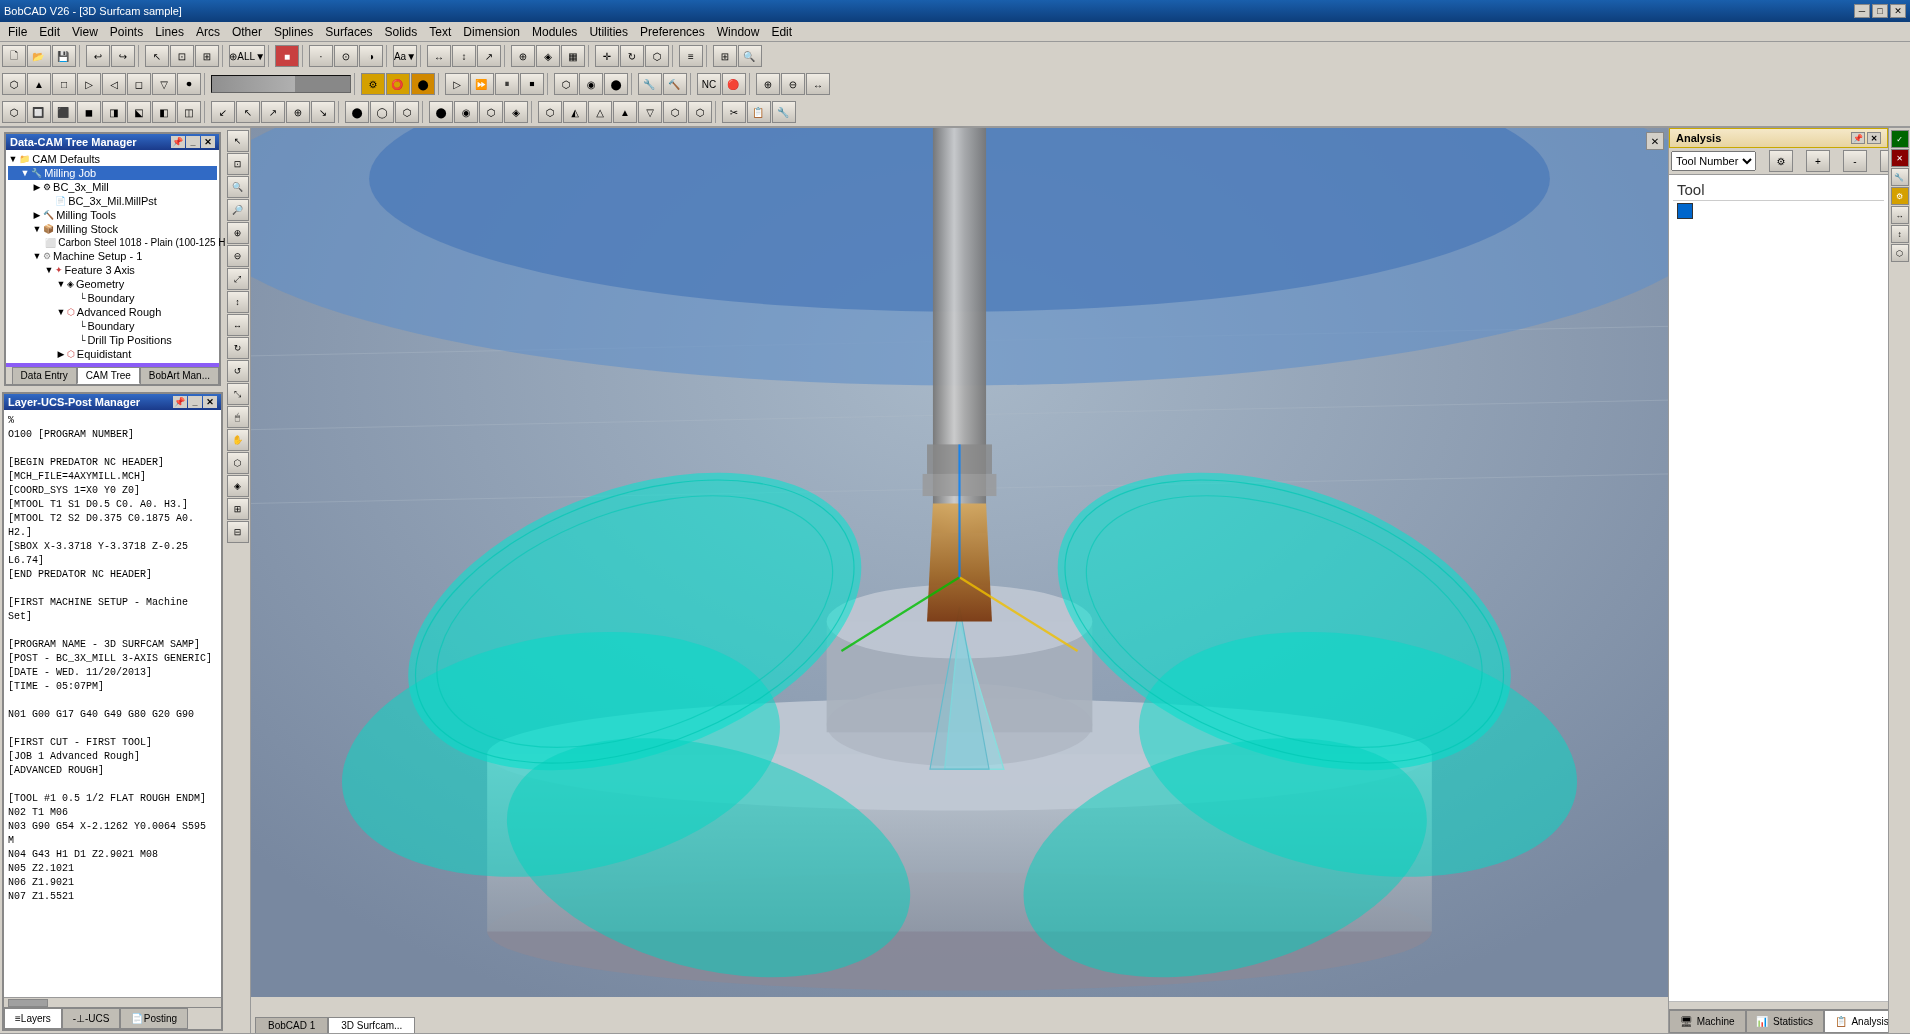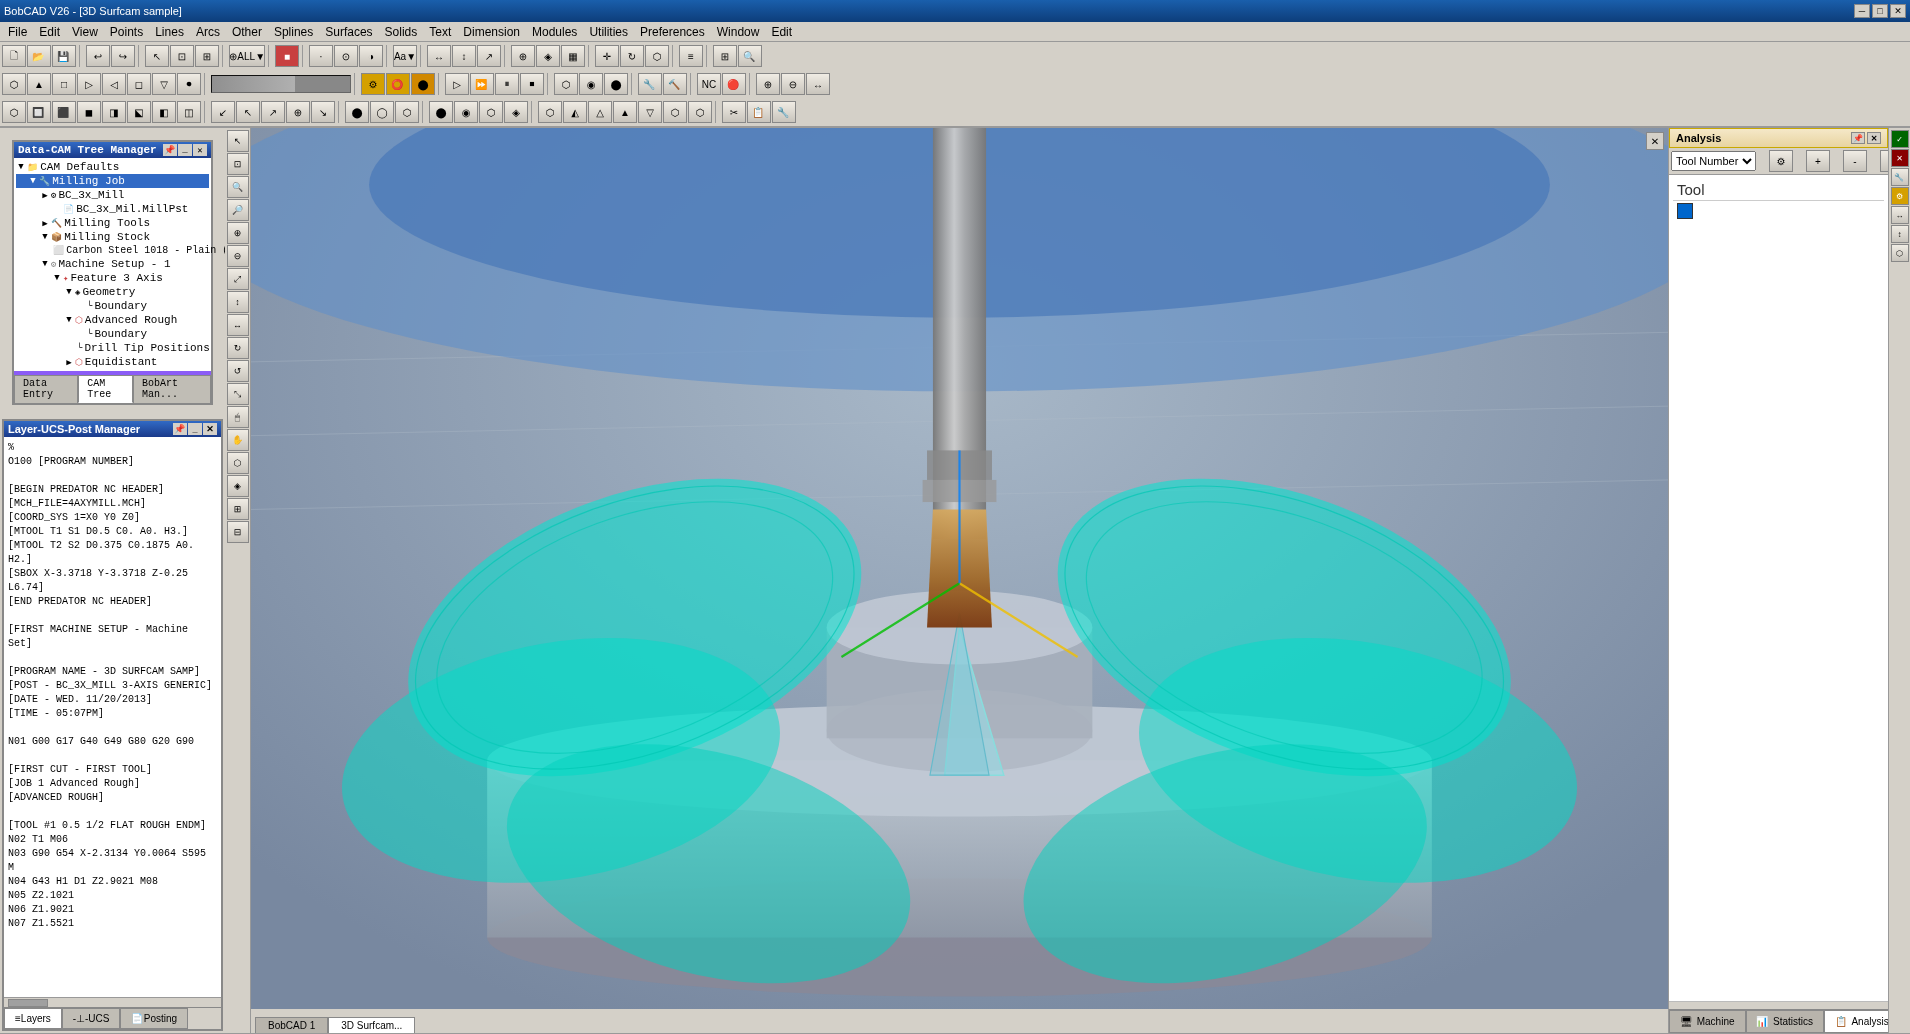--- a/index.html
+++ b/index.html
@@ -69,24 +69,23 @@
       width: 225px;
       display: flex;
       flex-direction: column;
       background: #d4d0c8;
       flex-shrink: 0;
     }
 
     
     #cam-tree-manager {
       border: 2px solid #888;
-      margin: 12px;
+      margin: 4px;
       background: #8b5cf6;
       flex: 0 0 auto;
-      font-family: Liberation Mono, monospace;
     }
     .panel-titlebar {
       background: linear-gradient(to bottom, #316ac5, #1a3a8a);
       color: white;
       font-size: 11px;
       font-weight: bold;
       padding: 2px 4px;
       display: flex;
       justify-content: space-between;
       align-items: center;
@@ -213,21 +212,21 @@
       display: flex;
       align-items: center;
       justify-content: flex-end;
       padding: 0 4px;
       font-size: 11px;
       gap: 16px;
     }
 
     
     #viewport-tabs {
-      height: 24px;
+      height: 36px;
       background: #d4d0c8;
       display: flex;
       align-items: flex-end;
       padding: 0 4px;
     }
     .vp-tab {
       padding: 2px 12px;
       font-size: 10px;
       background: #b8b4ac;
       border: 1px solid #888;
@@ -634,21 +633,21 @@
         <div>[TIME - 05:07PM]</div>
         <div>&nbsp;</div>
         <div>N01 G00 G17 G40 G49 G80 G20 G90</div>
         <div>&nbsp;</div>
         <div>[FIRST CUT - FIRST TOOL]</div>
         <div>[JOB 1  Advanced Rough]</div>
         <div>[ADVANCED ROUGH]</div>
         <div>&nbsp;</div>
         <div>[TOOL #1 0.5  1/2 FLAT ROUGH ENDM]</div>
         <div>N02 T1 M06</div>
-        <div>N03 G90 G54 X-2.3134 Y0.0064 S595 M</div>
+        <div>N03 G90 G54 X-2.1262 Y0.0064 S595 M</div>
         <div>N04 G43 H1 D1 Z2.9021 M08</div>
         <div>N05 Z2.1021</div>
         <div>N06 Z1.9021</div>
         <div>N07 Z1.5521</div>
       </div>
       <div class="scrollbar-h">
         <div class="scrollbar-thumb"></div>
       </div>
       <div class="bottom-tab-bar">
         <div class="bottom-tab active">

